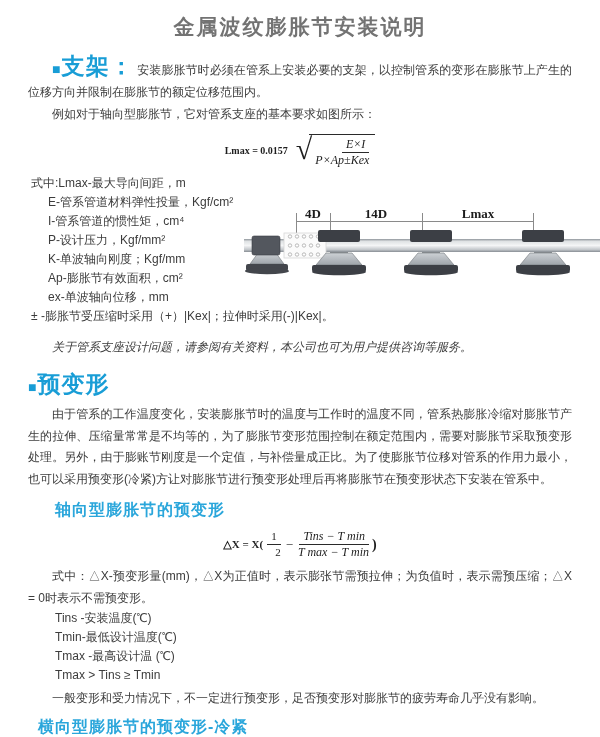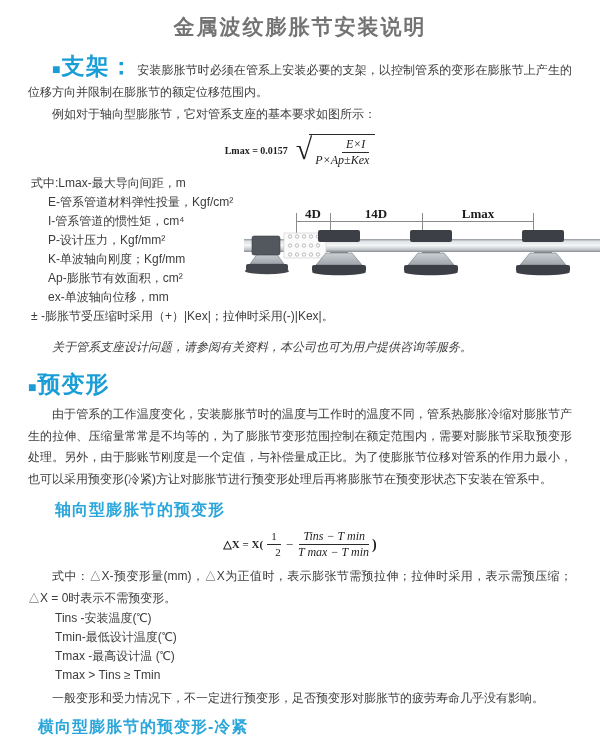--- a/index.html
+++ b/index.html
@@ -196,21 +196,21 @@
       <span class="den">2</span>
     </span>
     <span class="f-minus">−</span>
     <span class="frac">
       <span class="num">Tins − T min</span>
       <span class="den">T max − T min</span>
     </span>
     <span class="f-close">)</span>
   </div>
 
-  <p class="para">式中：△X-预变形量(mm)，△X为正值时，表示膨张节需预拉伸；拉伸时采用，表示需预压缩；△X = 0时表示不需预变形。</p>
+  <p class="para">式中：△X-预变形量(mm)，△X为正值时，表示膨张节需预拉伸；为负值时，表示需预压缩；△X = 0时表示不需预变形。</p>
   <div class="temp-line">Tins -安装温度(℃)</div>
   <div class="temp-line">Tmin-最低设计温度(℃)</div>
   <div class="temp-line">Tmax -最高设计温 (℃)</div>
   <div class="temp-line">Tmax &gt; Tins ≥ Tmin</div>
   <p class="para" style="margin-top:2px;">一般变形和受力情况下，不一定进行预变形，足否预变形对膨胀节的疲劳寿命几乎没有影响。</p>
 
   <div class="sub-head lateral">横向型膨胀节的预变形-冷紧</div>
 
 </div>
 

